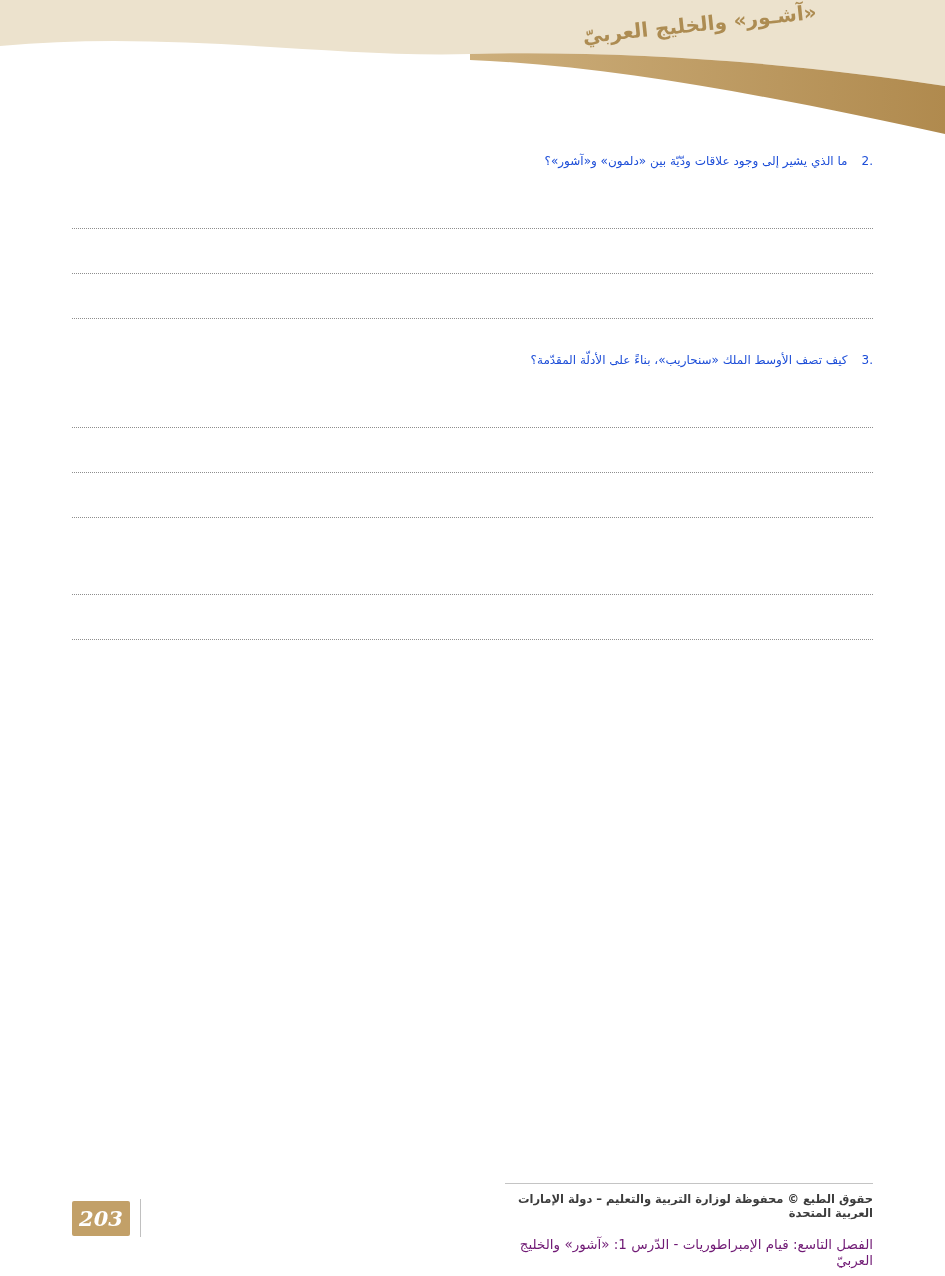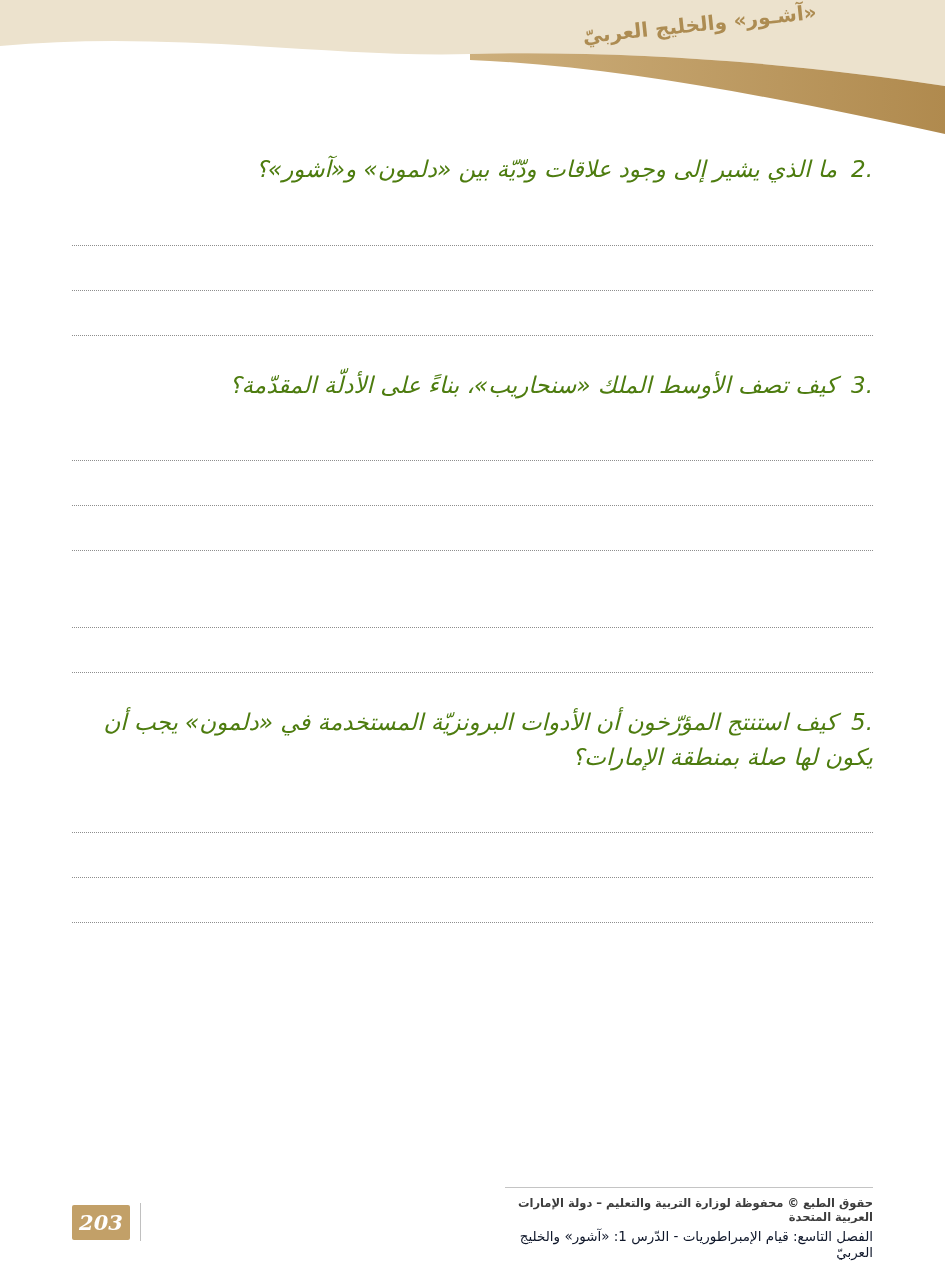--- a/index.html
+++ b/index.html
@@ -21,59 +21,58 @@
     letter-spacing:0.5px;
     white-space:nowrap;
   }
   
   .questions{
     position:relative;
     padding:152px 72px 0 72px;
   }
   .question-block + .question-block{margin-top:32px;}
   .q-row{
-    font-size:23px;
-    color:#4d7c0f;
+    font-size:12px;
+    color:#1d4ed8;
     line-height:1.5;
-    font-style:italic;
   }
   .q-num{
     display:inline-block;
     direction:ltr;
     unicode-bidi:embed;
     margin-left:14px;
   }
   .q-lines{margin-top:14px;}
   .answer-line{
     height:44px;
     border-bottom:1px dotted #8e8e8e;
   }
   
   .footer{
     position:absolute;
-    left:0;right:0;bottom:16px;
+    left:0;right:0;bottom:8px;
     padding:0 72px;
     display:flex;
     justify-content:space-between;
     align-items:flex-start;
   }
   .footer-texts{
     width:46%;
     border-top:1px solid #c4c4c4;
     padding-top:8px;
   }
   .copyright-text{
     font-size:11.5px;
     font-weight:bold;
     color:#3c3c3c;
   }
   .chapter-text{
-    margin-top:4px;
+    margin-top:16px;
     font-size:13.5px;
-    color:#0f172a;
+    color:#701a75;
   }
   .badge-area{
     display:flex;
     align-items:center;
     gap:10px;
     margin-top:16px;
   }
   .v-divider{
     width:1px;height:38px;
     background:#c0c0c0;
@@ -131,30 +130,20 @@
         </div>
     </section>
 
     <section class="question-block">
       <div class="q-lines">
           <div class="answer-line"></div>
           <div class="answer-line"></div>
         </div>
     </section>
 
-    <section class="question-block">
-      <div class="q-row">
-        <span class="q-num">5.</span><span class="q-text">كيف استنتج المؤرّخون أن الأدوات البرونزيّة المستخدمة في «دلمون» يجب أن يكون لها صلة بمنطقة الإمارات؟</span>
-      </div>
-      <div class="q-lines">
-          <div class="answer-line"></div>
-          <div class="answer-line"></div>
-          <div class="answer-line"></div>
-        </div>
-    </section>
 
   </main>
 
   <footer class="footer">
     <div class="footer-texts">
       <div class="copyright-text">حقوق الطبع © محفوظة لوزارة التربية والتعليم – دولة الإمارات العربية المتحدة</div>
       <div class="chapter-text">الفصل التاسع: قيام الإمبراطوريات - الدّرس 1: «آشور» والخليج العربيّ</div>
     </div>
     <div class="badge-area">
       <span class="v-divider"></span>

